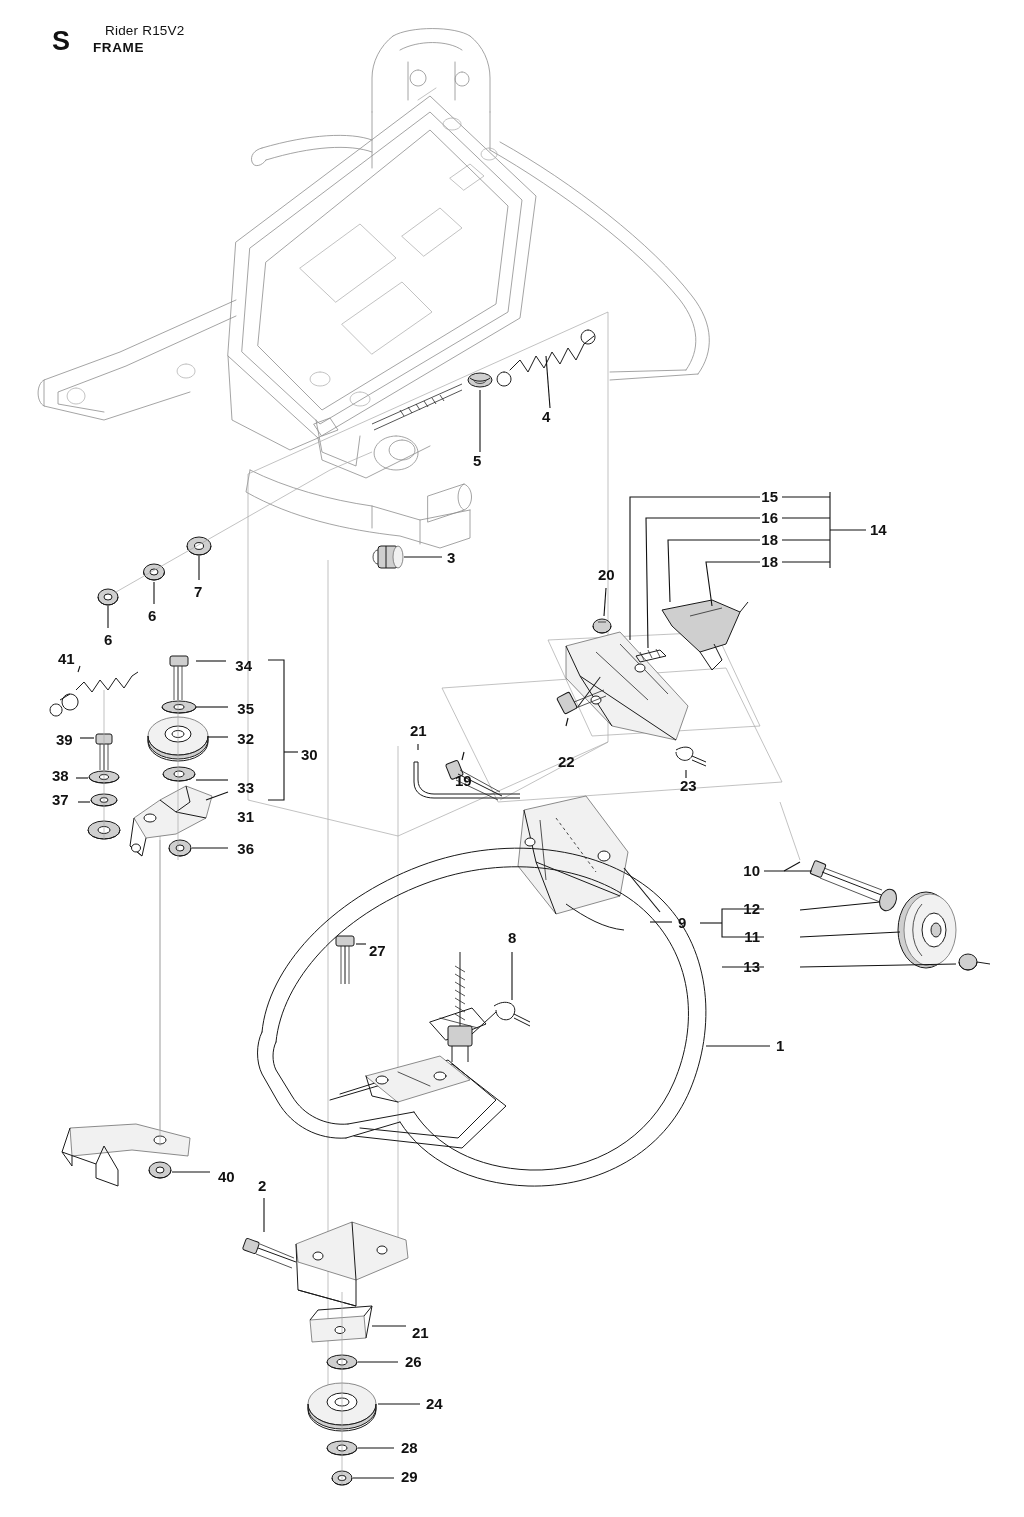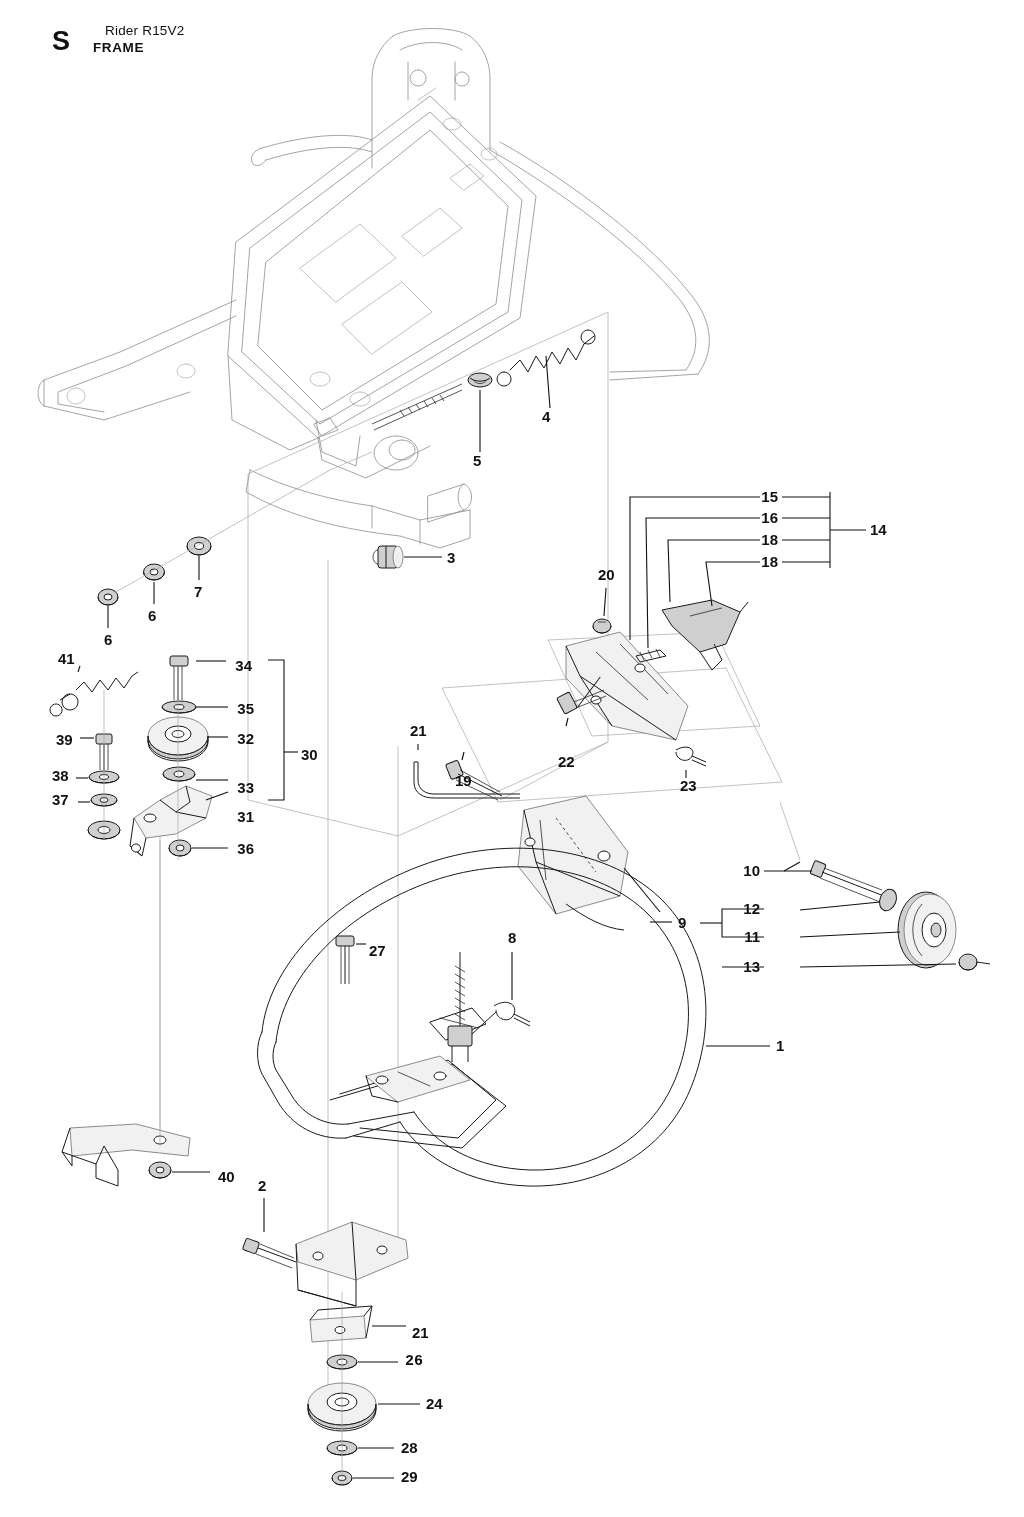--- a/index.html
+++ b/index.html
@@ -535,21 +535,21 @@
   <div class="callout r" style="left:754px; top:510px; width:24px;">16</div>
   <div class="callout r" style="left:754px; top:532px; width:24px;">18</div>
   <div class="callout r" style="left:754px; top:554px; width:24px;">18</div>
   <div class="callout" style="left:455px; top:732px;margin-top:41px;">19</div>
   <div class="callout" style="left:598px; top:567px;">20</div>
   <div class="callout" style="left:410px; top:723px;">21</div>
   <div class="callout" style="left:558px; top:729px;margin-top:25px;">22</div>
   <div class="callout" style="left:680px; top:778px;">23</div>
   <div class="callout" style="left:426px; top:1396px;">24</div>
   <div class="callout" style="left:412px; top:1325px;">21</div>
-  <div class="callout" style="left:405px; top:1354px;font-family:Liberation Mono, monospace;">26</div>
+  <div class="callout" style="left:405px; top:1354px;">26</div>
   <div class="callout" style="left:369px; top:943px;">27</div>
   <div class="callout" style="left:401px; top:1440px;">28</div>
   <div class="callout" style="left:401px; top:1469px;">29</div>
   <div class="callout" style="left:301px; top:747px;text-align:center;">30</div>
   <div class="callout r" style="left:230px; top:809px; width:24px;">31</div>
   <div class="callout r" style="left:230px; top:731px; width:24px;">32</div>
   <div class="callout r" style="left:230px; top:780px; width:24px;">33</div>
   <div class="callout r" style="left:228px; top:658px; width:24px;">34</div>
   <div class="callout r" style="left:230px; top:701px; width:24px;">35</div>
   <div class="callout r" style="left:230px; top:841px; width:24px;">36</div>

